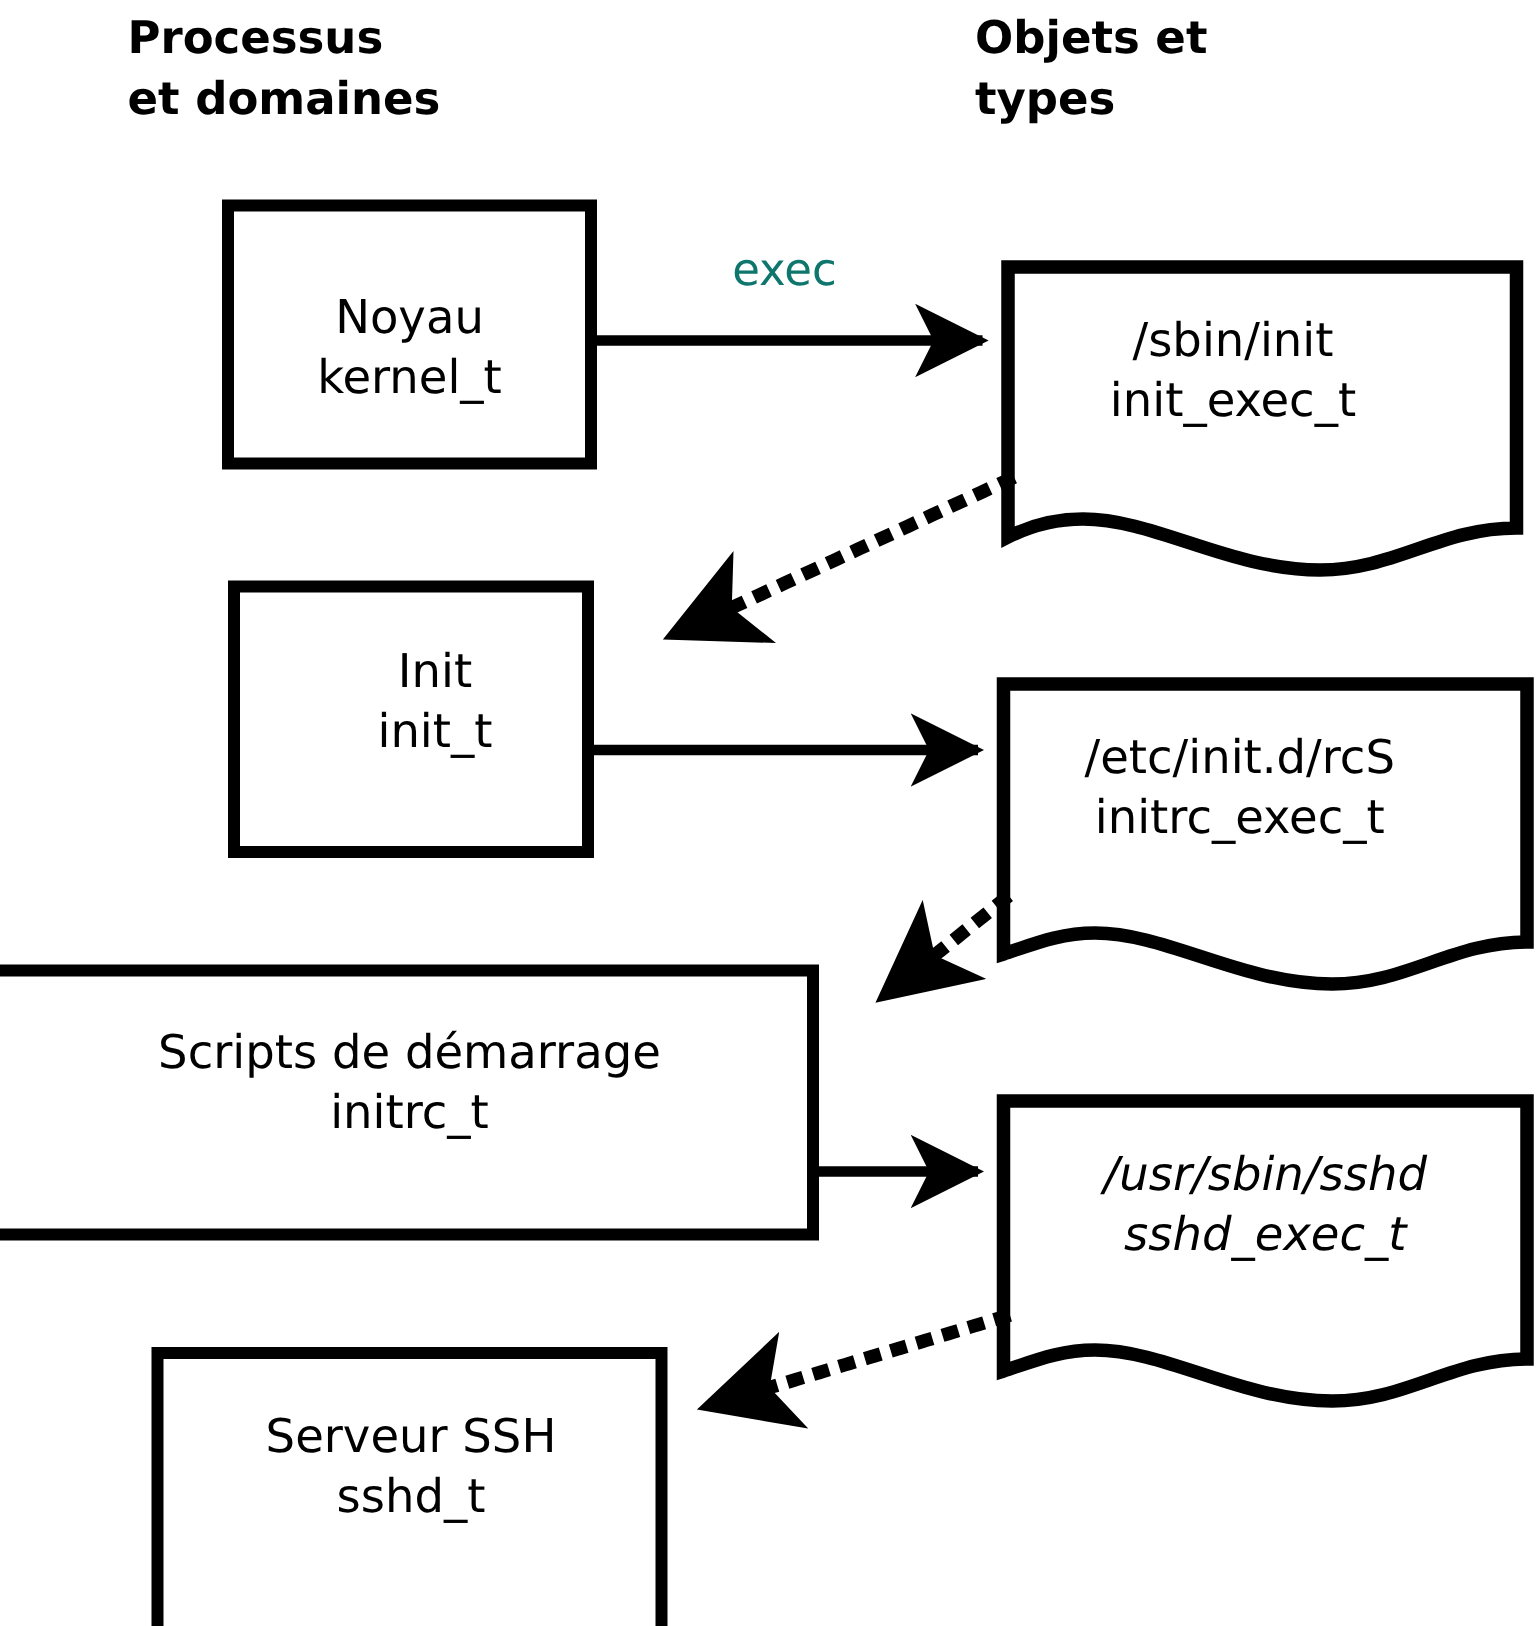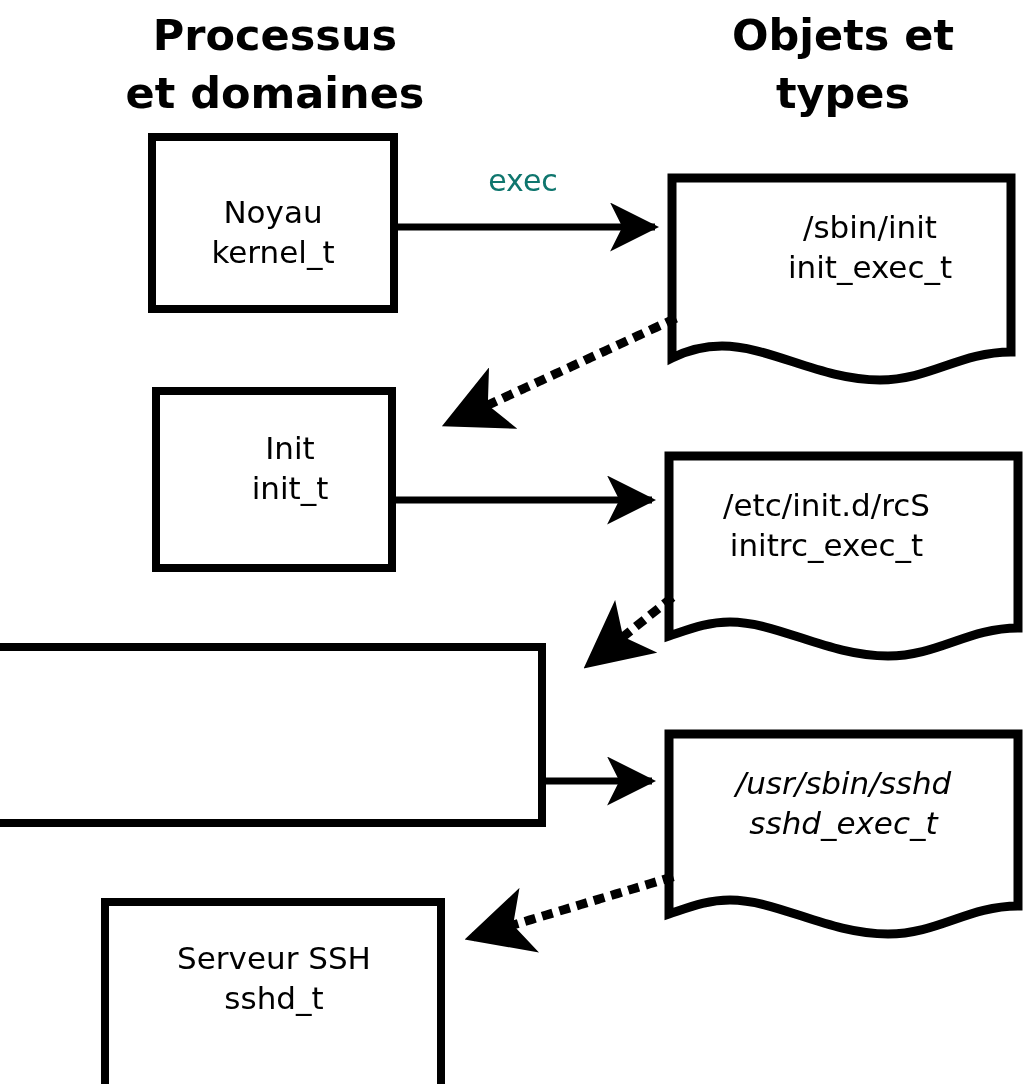--- a/index.html
+++ b/index.html
@@ -21,23 +21,23 @@
     position: absolute;
     left: 0;
     top: 0;
     width: 1024px;
     height: 1084px;
   }
   .col-header {
     position: absolute;
     font-family: "DejaVu Sans", sans-serif;
     font-weight: bold;
-    font-size: 43px;
+    font-size: 30px;
     line-height: 1.36;
-    text-align: center;
+    text-align: left;
     color: #000000;
     white-space: pre-line;
   }
   #header-left  { left: 85px;  top: 6px;  width: 380px; }
   #header-right { left: 650px; top: 6px;  width: 386px; }
 
   .node-label {
     position: absolute;
     font-family: "DejaVu Sans", sans-serif;
     font-weight: normal;
@@ -54,21 +54,21 @@
     font-size: 30px;
     color: #0f766e;
     text-align: center;
   }
   
   #label-kernel  { left: 150px; top: 192px; width: 246px; }
   #label-init    { left: 168px; top: 428px; width: 244px; }
   #label-initrc  { left: 2px;   top: 682px; width: 542px; }
   #label-sshd    { left: 103px; top: 938px; width: 342px; }
   
-  #label-initexec   { left: 668px; top: 207px; width: 308px; margin-left: 48px; }
+  #label-initexec   { left: 668px; top: 207px; width: 308px; }
   #label-initrcexec { left: 665px; top: 485px; width: 323px; }
   #label-sshdexec   { left: 665px; top: 763px; width: 357px; font-style: italic; }
   
   #label-exec { left: 443px; top: 163px; width: 160px; }
 </style>
 </head>
 <body>
 
 <div id="canvas">
 
@@ -145,20 +145,22 @@
 
   <div class="col-header" id="header-right">Objets et
 types</div>
 
   <div class="node-label" id="label-kernel">Noyau
 kernel_t</div>
 
   <div class="node-label" id="label-init">Init
 init_t</div>
 
+  <div class="node-label" id="label-initrc">Scripts de démarrage
+initrc_t</div>
 
   <div class="node-label" id="label-sshd">Serveur SSH
 sshd_t</div>
 
   <div class="node-label" id="label-initexec">/sbin/init
 init_exec_t</div>
 
   <div class="node-label" id="label-initrcexec">/etc/init.d/rcS
 initrc_exec_t</div>
 

